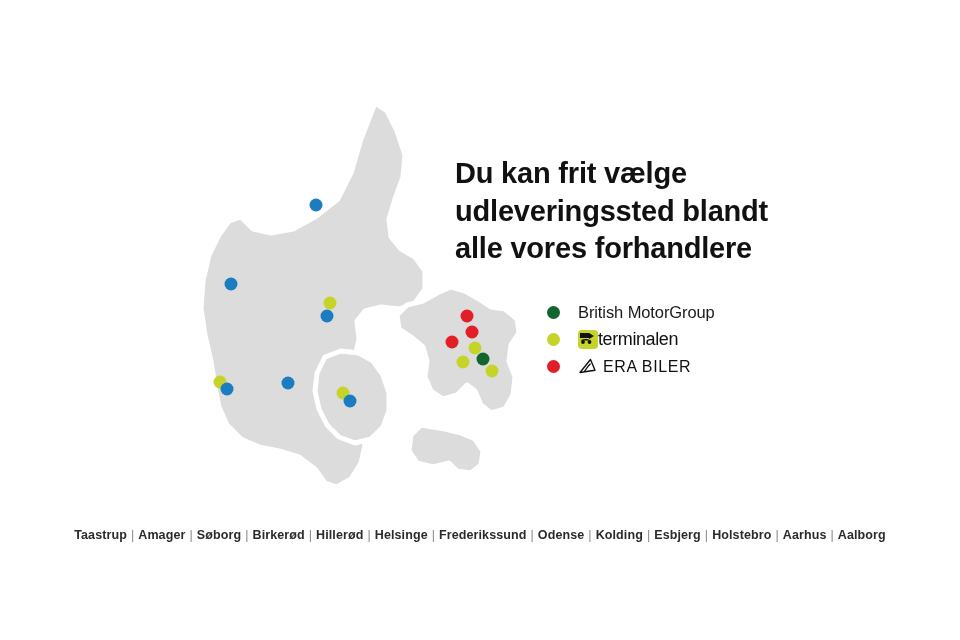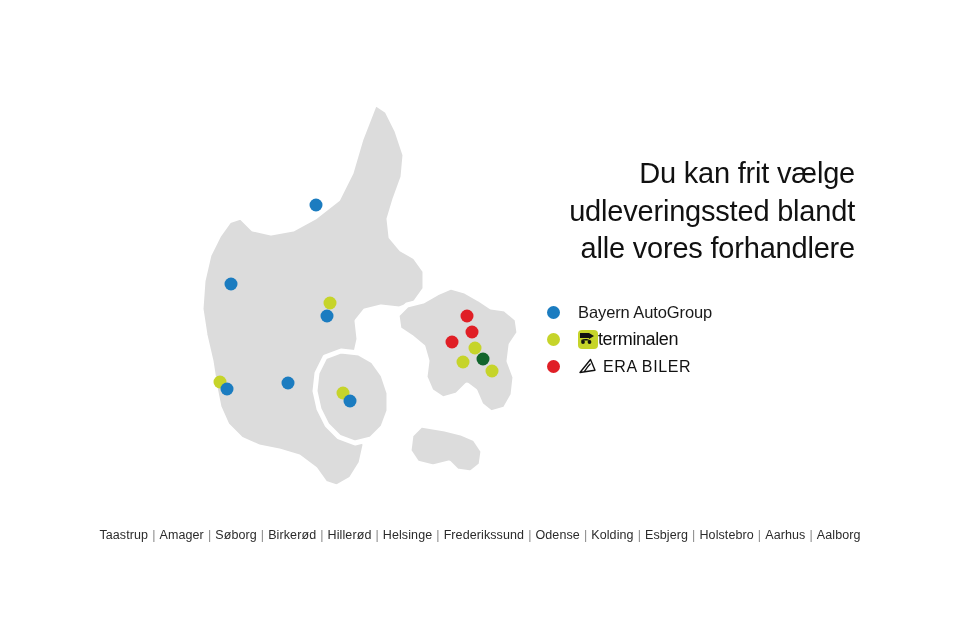--- a/index.html
+++ b/index.html
@@ -42,24 +42,24 @@
     height: 13px;
     transform: translate(-50%, -50%);
   }
 
   
   .headline {
     position: absolute;
     left: 455px;
     top: 155px;
     width: 400px;
-    text-align: right;
+    text-align: left;
     font-size: 29px;
     line-height: 1.30;
-    font-weight: 400;
+    font-weight: 700;
     color: #111111;
     letter-spacing: -0.2px;
   }
   .headline div { white-space: nowrap; }
 
   
   .legend {
     position: absolute;
     left: 547px;
     top: 300px;
@@ -126,21 +126,21 @@
   .cities {
     position: absolute;
     left: 0;
     top: 528px;
     width: 960px;
     text-align: center;
     font-size: 12.5px;
     color: #2b2b2b;
     letter-spacing: 0.1px;
   }
-  .cities .city { white-space: nowrap; }
+  .cities .city { white-space: nowrap; font-weight: bold; }
   .cities .sep {
     color: #8a8a8a;
     padding: 0 4px;
   }
 </style>
 </head>
 <body>
 
 <div class="stage">
 
@@ -288,25 +288,25 @@
   </div>
 
   <div class="headline">
     <div>Du kan frit vælge</div>
     <div>udleveringssted blandt</div>
     <div>alle vores forhandlere</div>
   </div>
 
   <div class="legend">
 
-
     <div class="legend-row">
-      <span class="legend-swatch" style="background:#1b7cc0;"></span>
-      <span class="legend-label">Bayern AutoGroup</span>
+      <span class="legend-swatch" style="background:#12652c;"></span>
+      <span class="legend-label">British MotorGroup</span>
     </div>
+
 
     <div class="legend-row">
       <span class="legend-swatch" style="background:#c6d42a;"></span>
       <span class="legend-logo">
         <span class="term-mark" style="background:#c6d42a;">
           <svg class="glyph" viewBox="0 0 20 19">
             <path d="M2 3 h9 v5 h-9 z" fill="#111111"></path>
             <path d="M11 3 l5 3 l-5 3 z" fill="#111111"></path>
             <path d="M3 10 c3 -1.4 7 -1.4 10 0.6 l-10 0 z" fill="#111111"></path>
             <circle cx="5" cy="12" r="1.9" fill="#111111"></circle>

